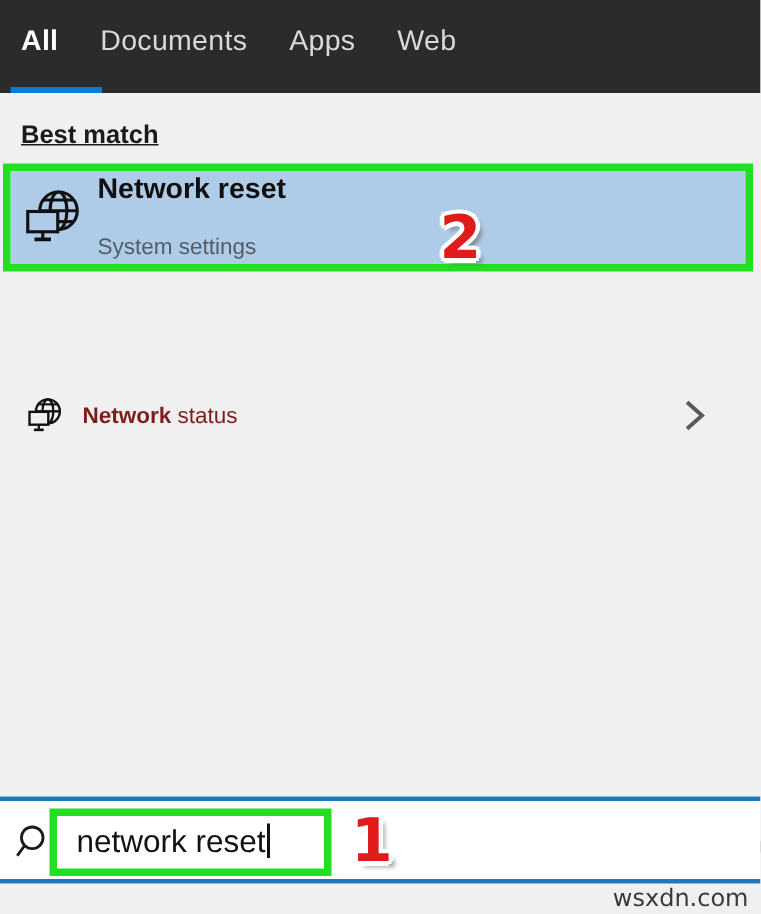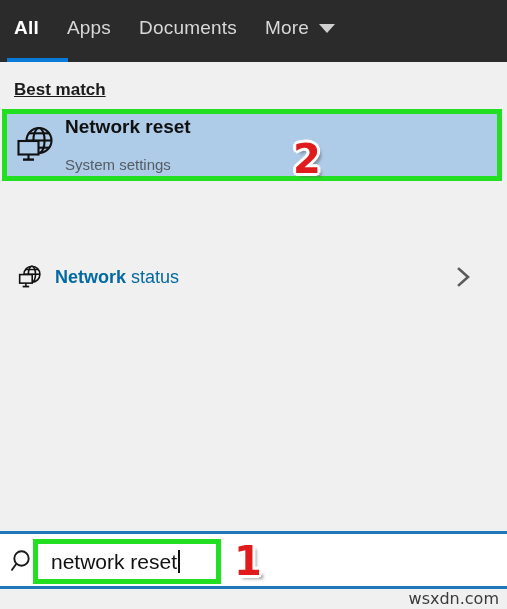--- a/index.html
+++ b/index.html
@@ -145,22 +145,22 @@
     cursor: pointer;
   }
   .settings-icon {
     width: 48px;
     min-width: 48px;
     display: flex;
     align-items: center;
     justify-content: center;
   }
   .settings-label {
-    font-size: 18px;
-    color: #0369a1;
+    font-size: 15px;
+    color: #7f1d1d;
   }
   .settings-label b { font-weight: bold; }
   .settings-label span.norm { font-weight: normal; }
   .row-chevron {
     position: absolute;
     right: 24px;
     top: 50%;
     transform: translateY(-50%);
     display: flex;
     align-items: center;
@@ -267,28 +267,27 @@
 <body>
 
 <div class="screen">
 
   <div class="header">
     <div class="tabs">
       <div class="tab active">
         <span>All</span>
       </div>
       <div class="tab">
+        <span>Documents</span>
+      </div>
+      <div class="tab">
         <span>Apps</span>
       </div>
       <div class="tab">
-        <span>Documents</span>
-      </div>
-      <div class="tab">
-        <span>More</span>
-        <span class="chev-down"></span>
+        <span>Web</span>
       </div>
     </div>
     <div class="tab-underline"></div>
   </div>
 
   <div class="body">
 
     <div class="section-title" id="best-match-title">Best match</div>
 
     <div class="result-row">

